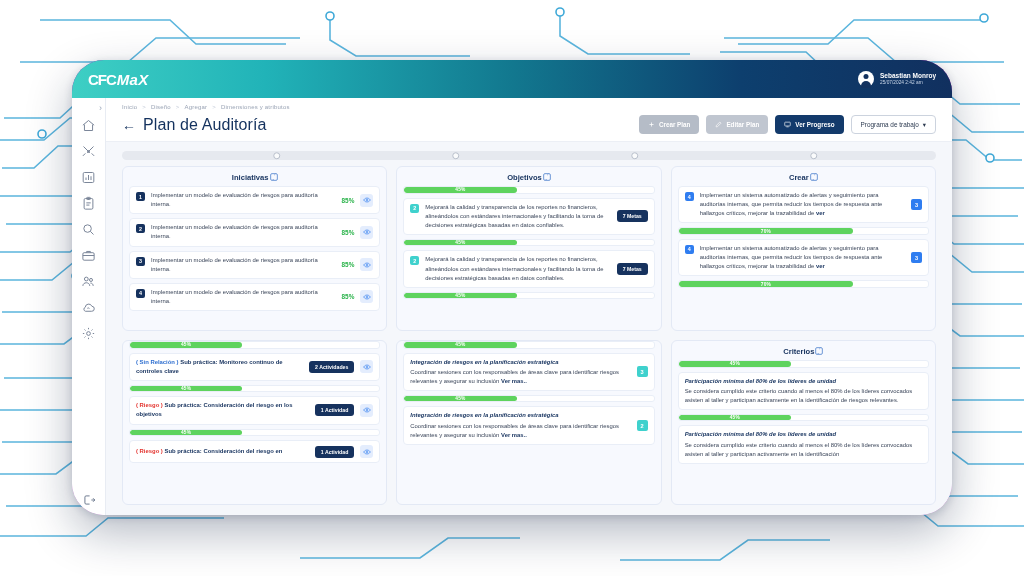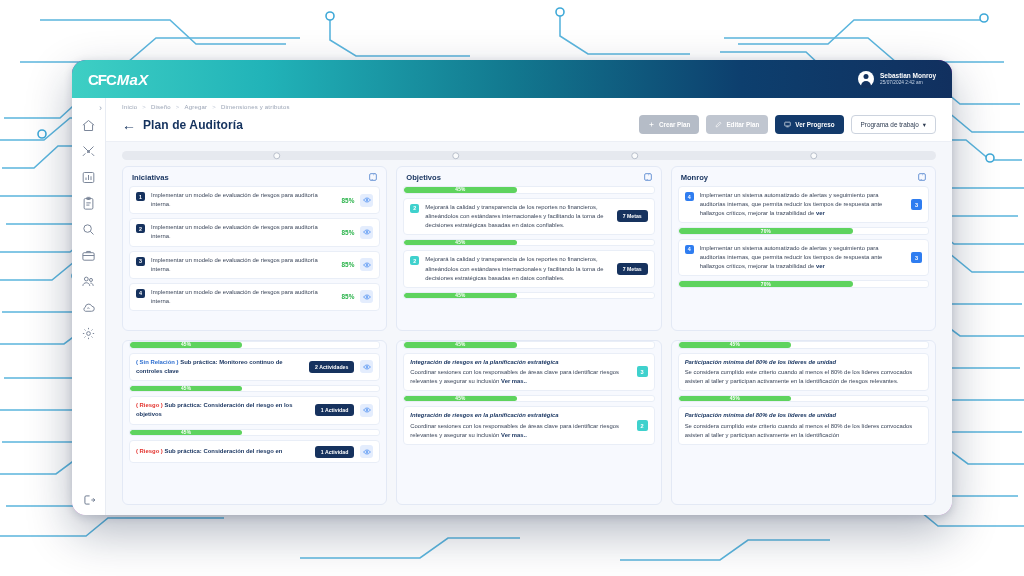--- a/index.html
+++ b/index.html
@@ -12,21 +12,21 @@
   #stage { position: relative; width: 1024px; height: 576px; background:#fff; }
 
   
   .circuit { position: absolute; inset: 0; pointer-events: none; }
 
   
   .window {
     position: absolute;
     left: 72px; top: 60px;
     width: 880px; height: 455px;
-    border-radius: 14px;
+    border-radius: 32px;
     background: #a21caf;
     box-shadow: 0 18px 46px rgba(10,25,60,.30), 0 2px 8px rgba(10,25,60,.16);
     overflow: hidden;
     display: flex; flex-direction: column;
   }
 
   
   .topbar {
     height: 38px; flex: 0 0 38px;
     background: linear-gradient(90deg,#3ecfc4 0%, #21b3b8 22%, #12788f 50%, #0d3f6e 76%, #11305f 100%);
@@ -77,21 +77,21 @@
 
   
   .main { flex: 1 1 auto; display:flex; flex-direction: column; min-width:0; background:#f5f7fb; }
   .mainhead { background:#ffffff; padding: 6px 16px 7px 16px; border-bottom:1px solid #eceff5; }
   .crumb { font-size:6px; color:#9aa4b5; display:flex; align-items:center; gap:5px; letter-spacing:.2px; }
   .crumb .sep { color:#c3cbd8; font-size:6px; }
   .crumb .ci { cursor:pointer; }
   .titlerow { display:flex; align-items:center; justify-content:space-between; margin-top:5px; }
   .titleleft { display:flex; align-items:center; gap:7px; }
   .backarrow { font-size:14px; color:#14325e; line-height:1; cursor:pointer; }
-  .ptitle { font-size:12px; font-weight:700; color:#14325e; letter-spacing:.1px; }
+  .ptitle { font-size:16px; font-weight:400; color:#14325e; letter-spacing:.1px; }
 
   .actions { display:flex; align-items:center; gap:7px; }
   .btn {
     height: 19px; border-radius: 4px; font-size: 6.3px; font-weight: 700;
     display:flex; align-items:center; gap:4px; padding: 0 9px; cursor:pointer;
     border: none; white-space: nowrap;
   }
   .btn-gray { background:#b5bcc7; color:#ffffff; }
   .btn-gray2 { background:#c0c6d0; color:#ffffff; }
   .btn-navy { background:#133a6b; color:#ffffff; }
@@ -118,21 +118,21 @@
     flex:1 1 auto; min-height:0;
     display:grid; grid-template-columns: repeat(3, 1fr);
     grid-template-rows: 1fr 1fr;
     gap: 9px; padding: 2px 16px 10px 16px;
   }
   .card {
     background:#f7f9fe; border:1px solid #e3e9f5; border-radius:6px;
     display:flex; flex-direction:column; min-height:0; overflow:hidden;
   }
   .cardhead {
-    display:flex; align-items:center; justify-content:space-between;
+    display:flex; align-items:center; justify-content:center;
     padding: 5px 8px 4px 9px; flex:0 0 auto;
   }
   .cardtitle { font-size:7.6px; font-weight:700; color:#16325e; }
   .expand { width:10px; height:10px; color:#3f76c9; cursor:pointer; }
   .expand svg { width:10px; height:10px; display:block; }
   .cardbody { flex:1 1 auto; min-height:0; overflow:hidden; padding: 0 6px 4px 6px; }
 
   
   .rowitem {
     background:#ffffff; border:1px solid #e9eef7; border-radius:4px;
@@ -486,21 +486,21 @@
               <div class="pbar">
                   <div class="pfill" style="width:45%">
                     <span>45%</span>
                   </div>
                 </div>
             </div>
           </div>
 
           <div class="card">
             <div class="cardhead">
-              <span class="cardtitle">Monroy</span>
+              <span class="cardtitle">Crear</span>
               <span class="expand">
                   <svg viewBox="0 0 24 24" fill="none" stroke="currentColor" stroke-width="1.8">
                     <rect x="4" y="4" width="16" height="16" rx="3"></rect>
                     <path d="M15 5l-2 2"></path>
                     <path d="M9 19l2-2"></path>
                   </svg>
                 </span>
             </div>
             <div class="cardbody">
               <div class="rowitem">
@@ -593,20 +593,30 @@
                   </div>
                 </div>
               <div class="rowitem">
                 <span class="rowtext"><span class="it">Integración de riesgos en la planificación estratégica</span><span>Coordinar sesiones con los responsables de áreas clave para identificar riesgos relevantes y asegurar su inclusión </span><b>Ver mas..</b></span>
                 <span class="cnt teal">2</span>
               </div>
             </div>
           </div>
 
           <div class="card">
+            <div class="cardhead">
+              <span class="cardtitle">Criterios</span>
+              <span class="expand">
+                  <svg viewBox="0 0 24 24" fill="none" stroke="currentColor" stroke-width="1.8">
+                    <rect x="4" y="4" width="16" height="16" rx="3"></rect>
+                    <path d="M15 5l-2 2"></path>
+                    <path d="M9 19l2-2"></path>
+                  </svg>
+                </span>
+            </div>
             <div class="cardbody">
               <div class="pbar">
                   <div class="pfill" style="width:45%">
                     <span>45%</span>
                   </div>
                 </div>
               <div class="rowitem">
                 <span class="rowtext"><span class="it">Participación mínima del 80% de los líderes de unidad</span><span>Se considera cumplido este criterio cuando al menos el 80% de los líderes convocados asisten al taller y participan activamente en la identificación de riesgos relevantes.</span></span>
               </div>
               <div class="pbar">

